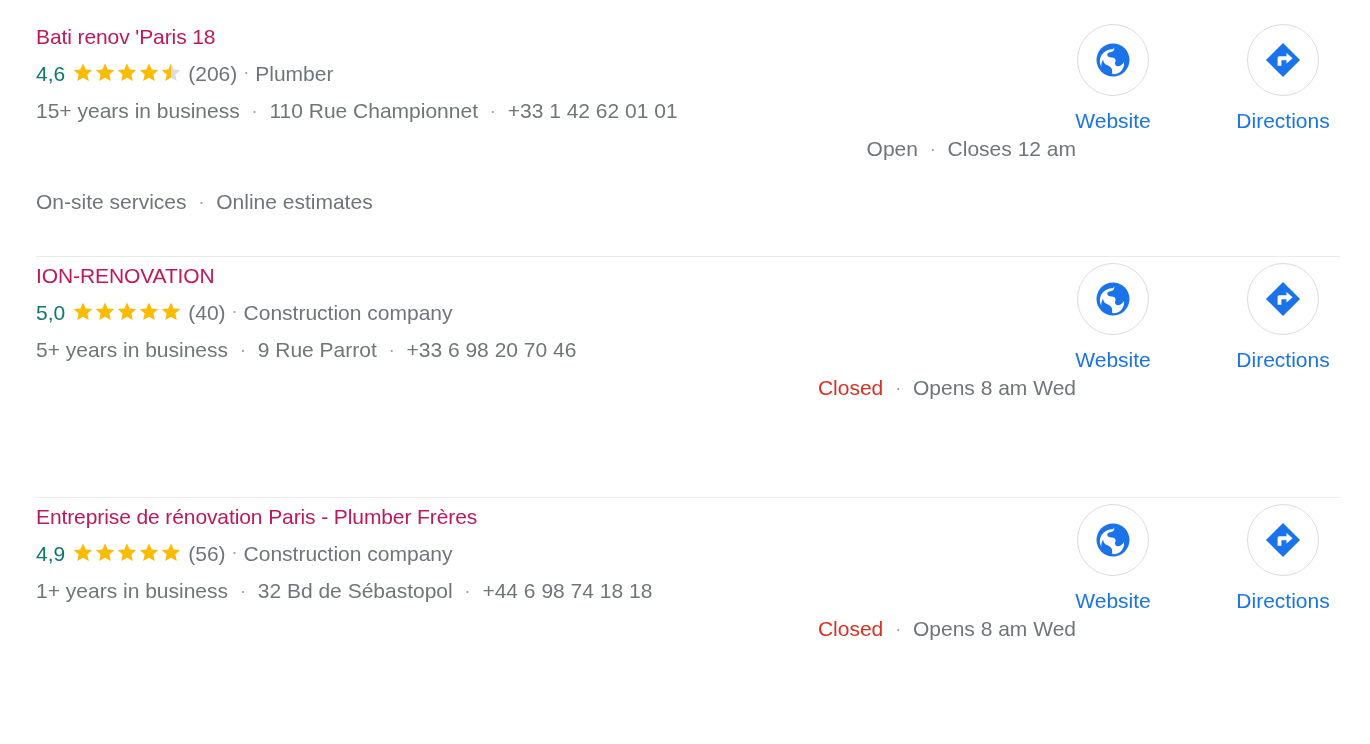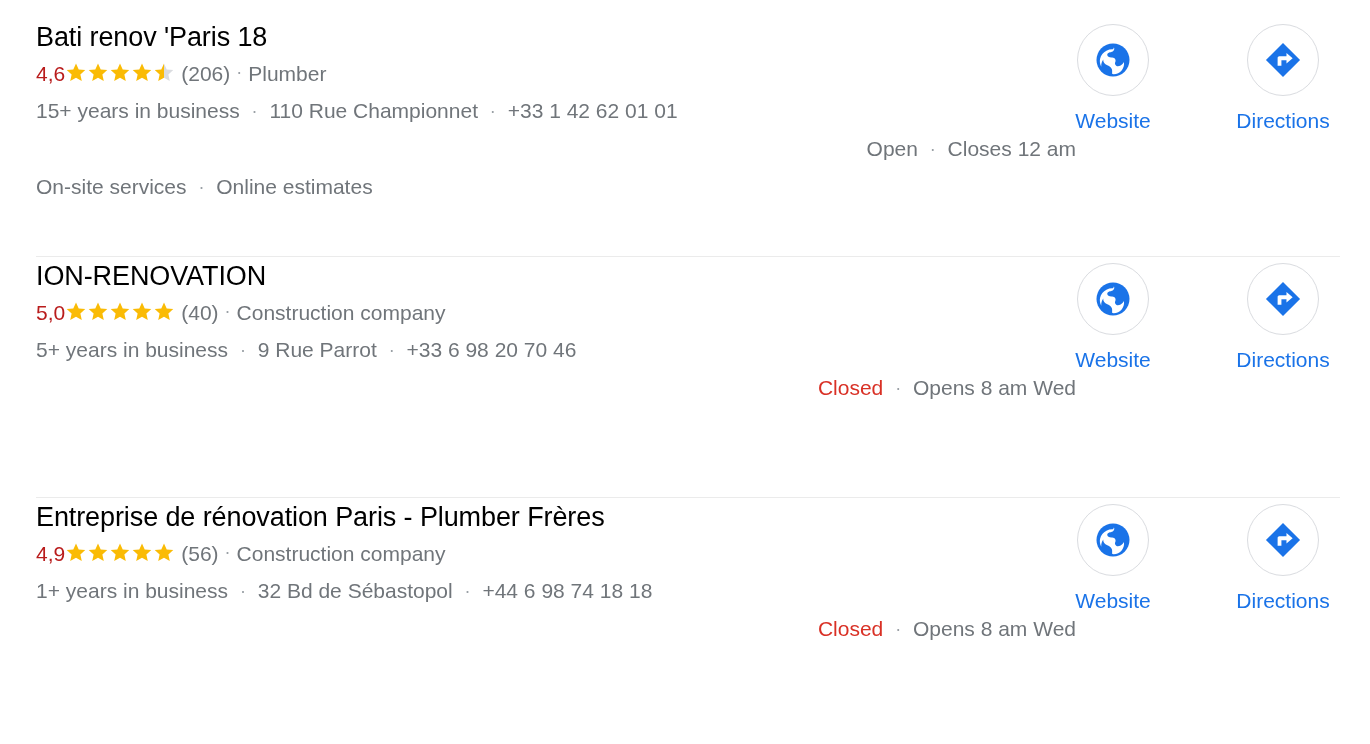--- a/index.html
+++ b/index.html
@@ -35,45 +35,46 @@
   .result.r2 { min-height: 240px; }
   .result.r3 { min-height: 200px; }
 
   .info {
     flex: 1 1 auto;
     min-width: 0;
     padding-top: 2px;
   }
 
   .biz-title {
-    font-size: 27px;
+    font-size: 21px;
     line-height: 34px;
     font-weight: 400;
-    color: #000000;
+    color: #be185d;
     letter-spacing: -0.1px;
     white-space: nowrap;
   }
 
   .line {
     font-size: 21px;
     line-height: 33px;
     color: #70757a;
     white-space: nowrap;
   }
 
   .rating-line {
     display: flex;
     align-items: center;
     font-size: 21px;
     line-height: 33px;
     color: #70757a;
     margin-top: 3px;
   }
   .rating-value {
-    color: #b91c1c;
+    color: #0f766e;
+    margin-right: 7px;
   }
   .stars {
     display: inline-flex;
     align-items: center;
     margin-right: 6px;
     position: relative;
     top: -1px;
   }
   .star {
     width: 22px;
@@ -85,21 +86,21 @@
     color: #9aa0a6;
     padding: 0 6px;
     font-size: 18px;
     position: relative;
     top: -1px;
   }
   .category { color: #70757a; }
 
   .detail-line { margin-top: 4px; }
   .hours-line { margin-top: 3px; text-align: right; }
-  .attrs-line { margin-top: 3px; }
+  .attrs-line { margin-top: 18px; }
 
   .open { color: #70757a; }
   .closed { color: #d93025; }
 
   .actions {
     flex: 0 0 auto;
     display: flex;
     align-items: flex-start;
     gap: 96px;
     padding-top: 6px;

